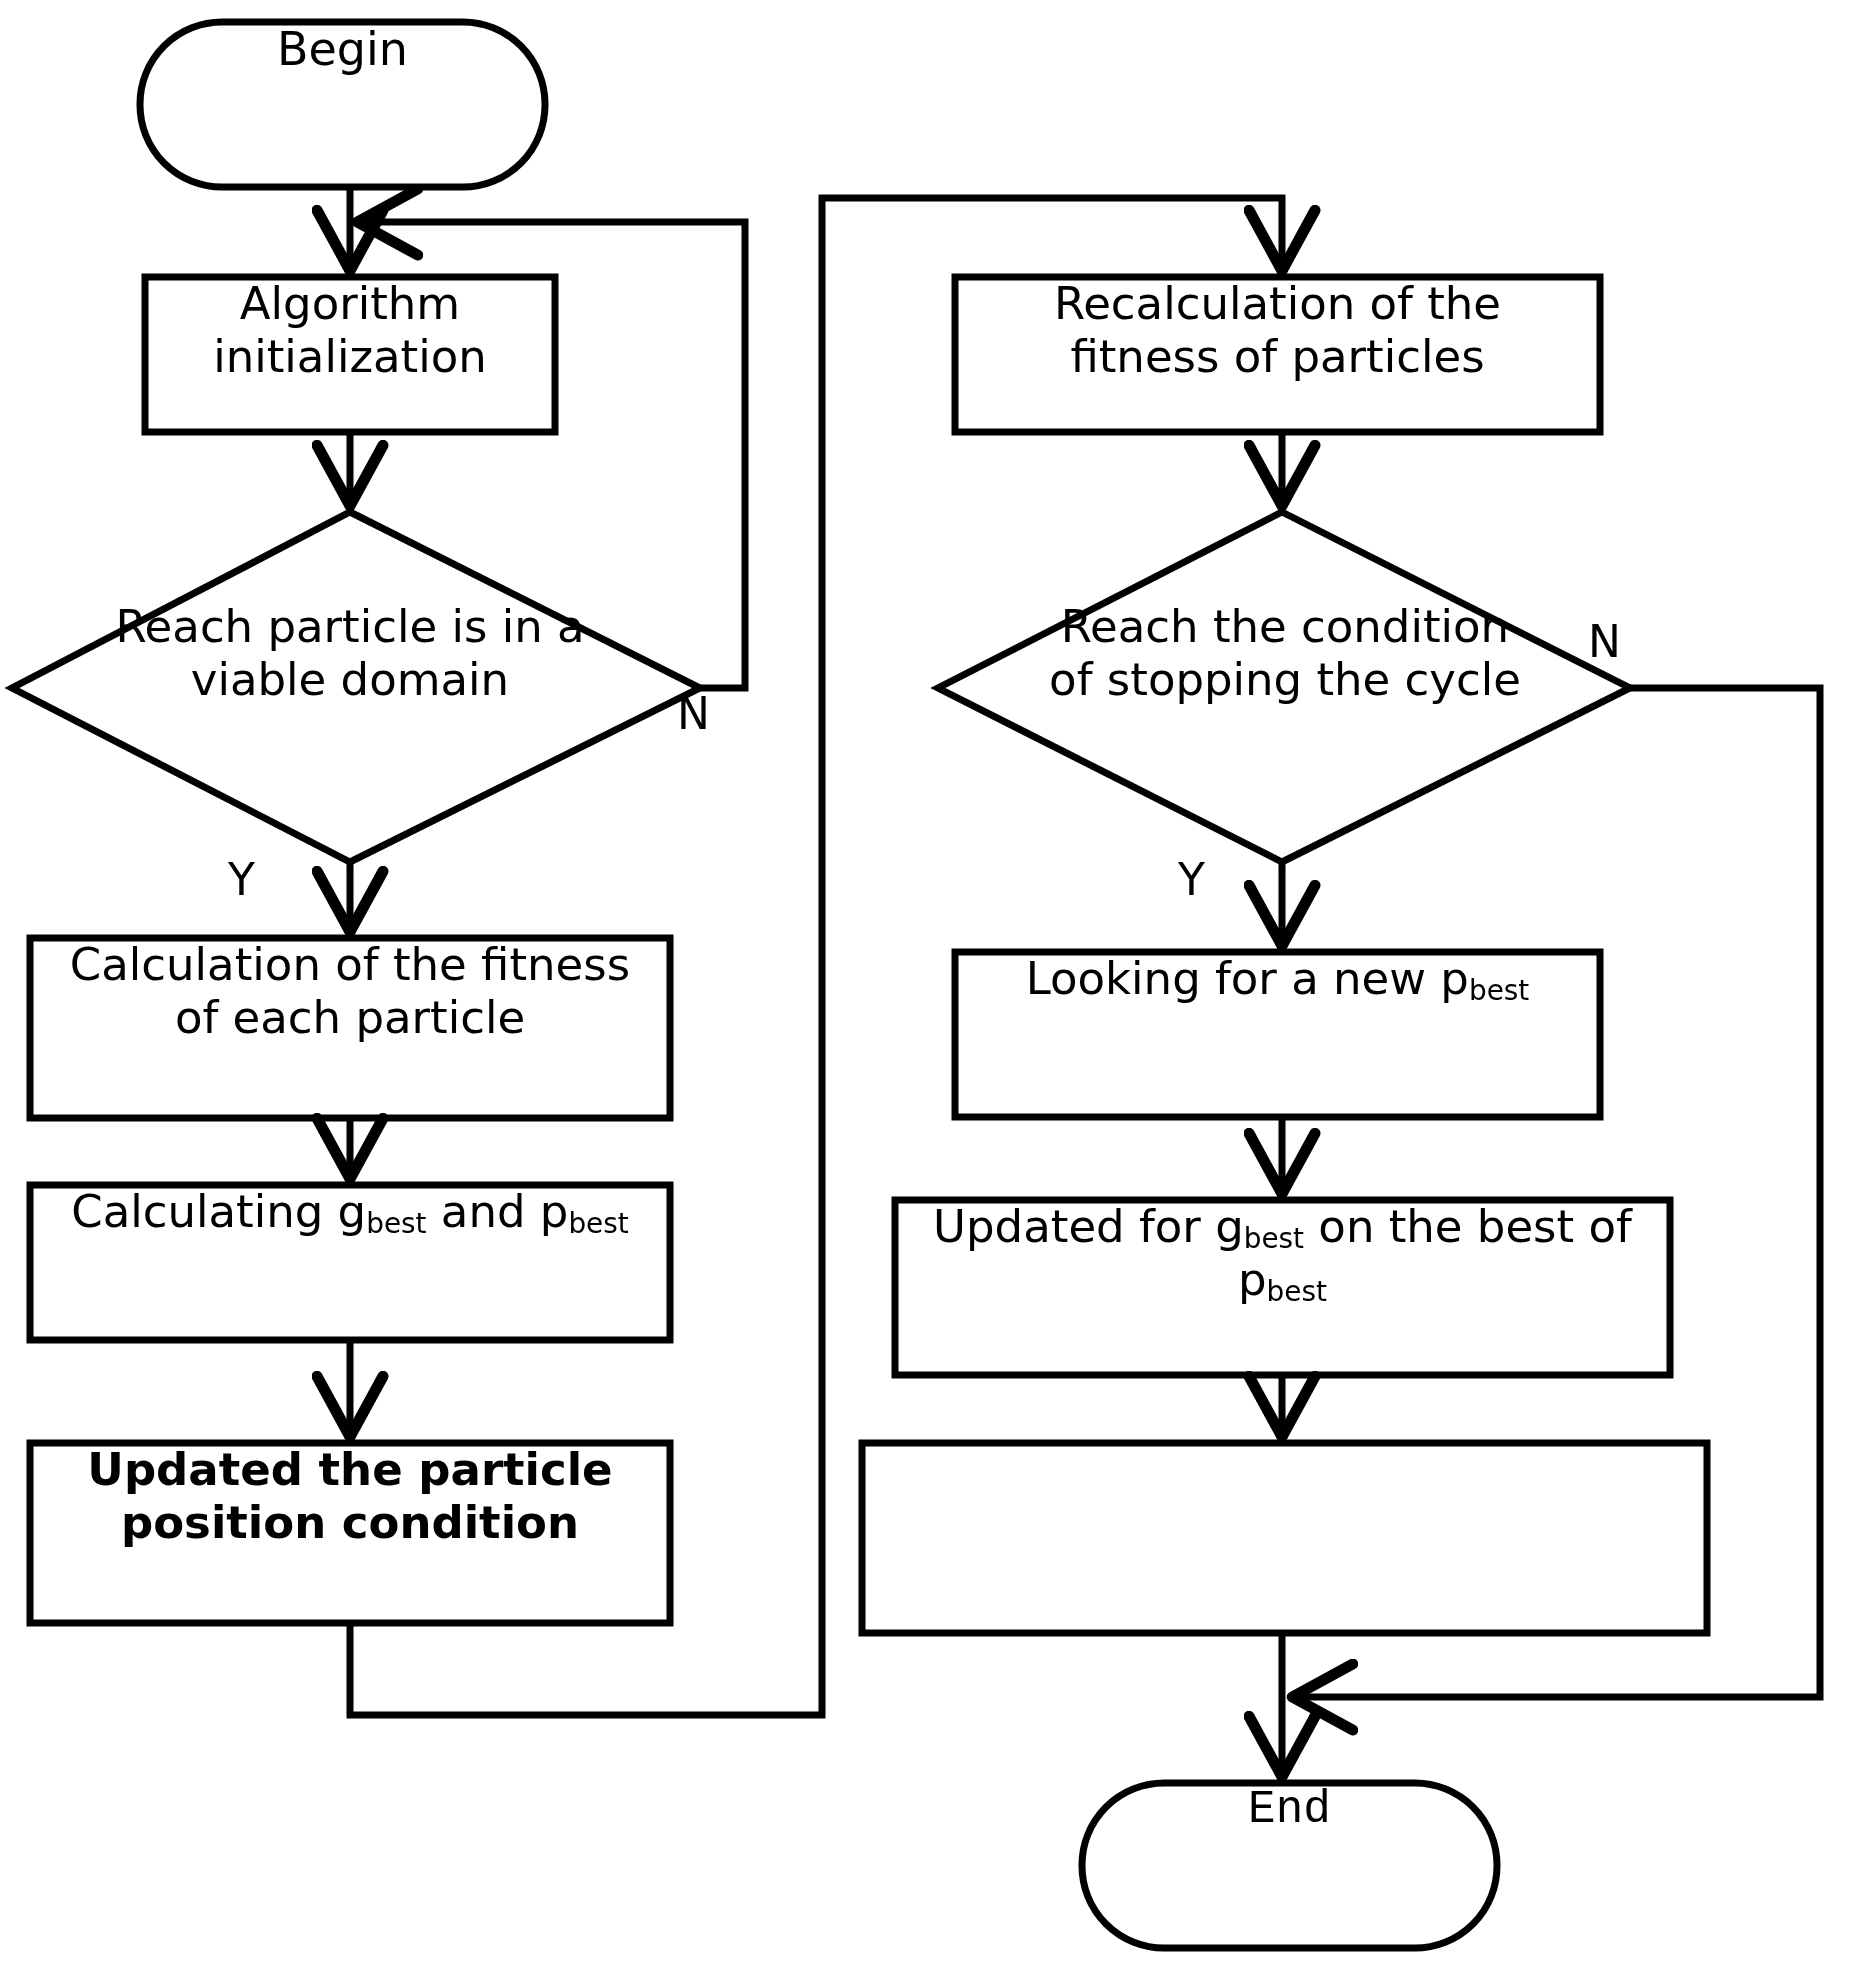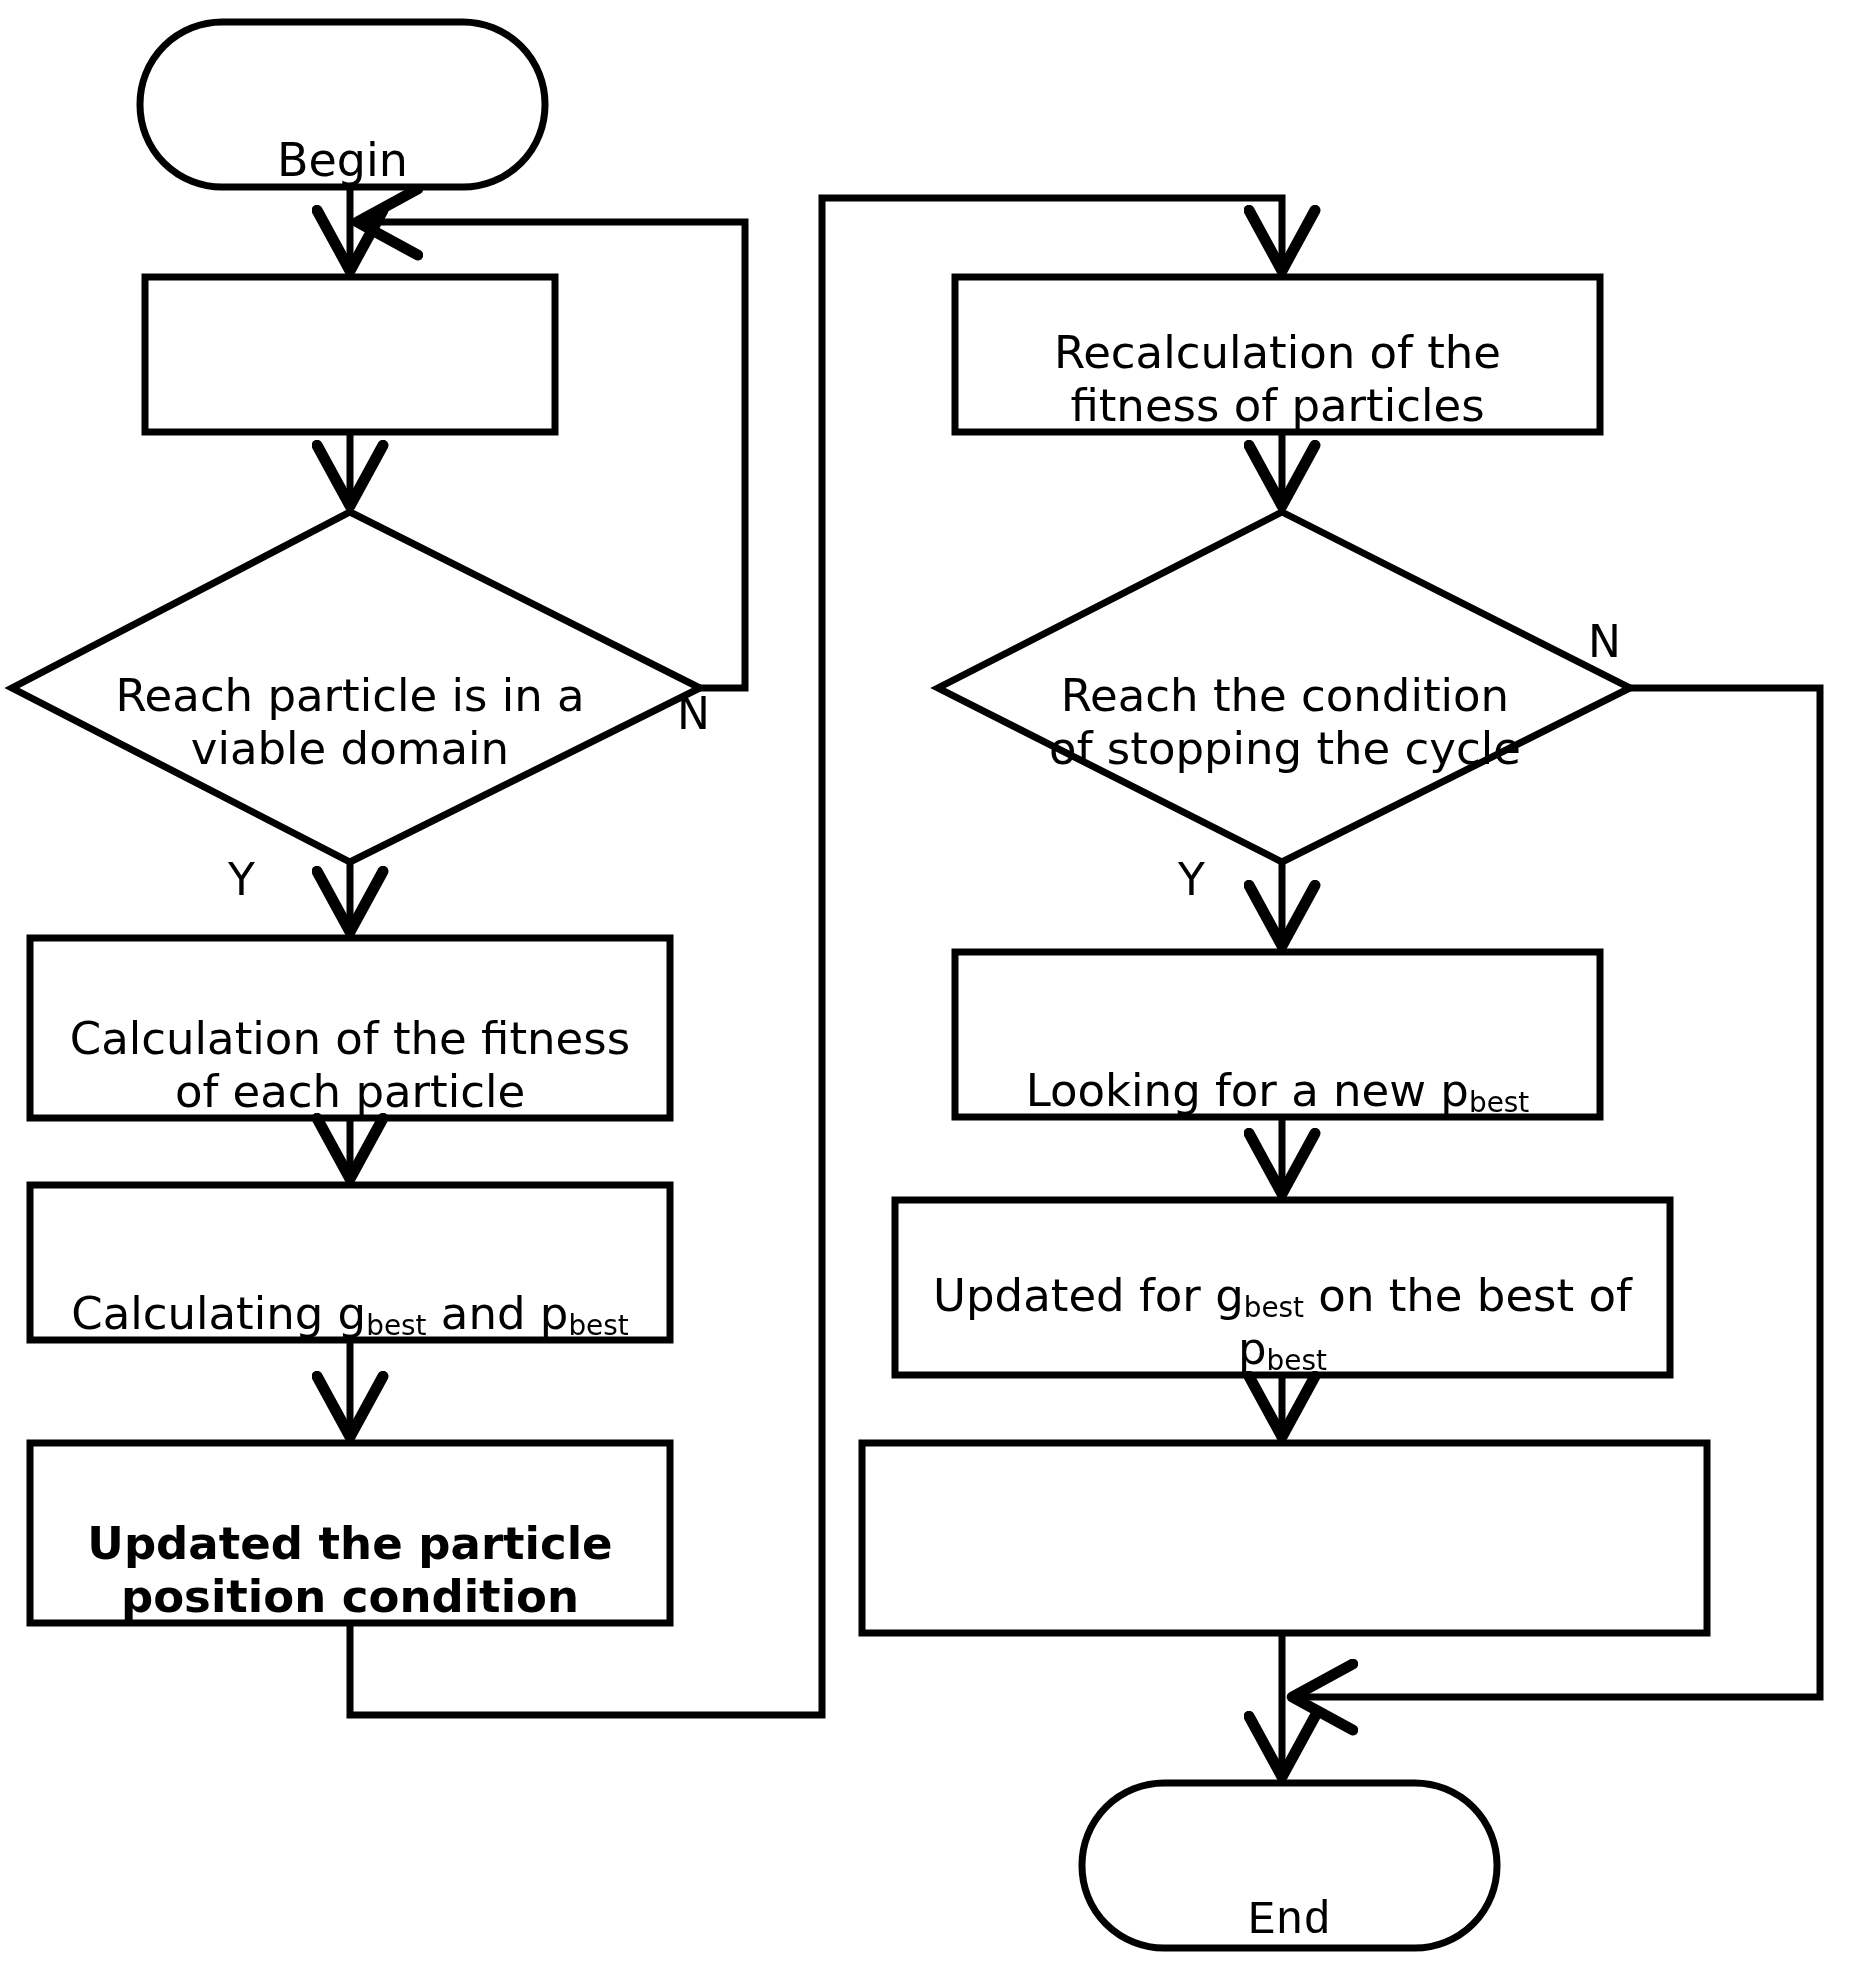--- a/index.html
+++ b/index.html
@@ -21,21 +21,21 @@
   svg.flow-canvas {
     position: absolute;
     top: 0;
     left: 0;
     width: 1851px;
     height: 1972px;
   }
   .node-label {
     position: absolute;
     display: flex;
-    align-items: flex-end;
+    align-items: flex-start;
     justify-content: center;
     text-align: center;
     color: #000000;
     line-height: 1.18;
     pointer-events: none;
     font-family: "DejaVu Sans", "Liberation Sans", sans-serif;
   }
   .node-label span.txt {
     display: block;
     width: 100%;
@@ -123,20 +123,26 @@
 
       <path d="M 1282,1633 L 1282,1774" marker-end="url(#arrowOpen)"></path>
 
     </g>
   </svg>
 
   <div class="node-label fs-term" style="left:140px; top:22px; width:405px; height:165px;">
     <span class="txt">Begin</span>
   </div>
 
+  <div class="node-label fs-proc" style="left:145px; top:277px; width:410px; height:155px;">
+    <span class="txt">
+      <span>Algorithm</span><br>
+      <span>initialization</span>
+    </span>
+  </div>
 
   <div class="node-label fs-dec" style="left:70px; top:600px; width:560px; height:175px;">
     <span class="txt">
       <span>Reach particle is in a</span><br>
       <span>viable domain</span>
     </span>
   </div>
 
   <div class="node-label fs-proc" style="left:30px; top:938px; width:640px; height:180px;">
     <span class="txt">

